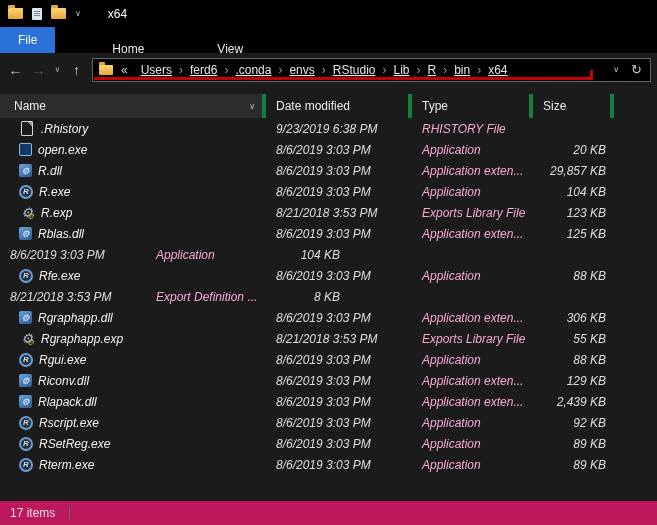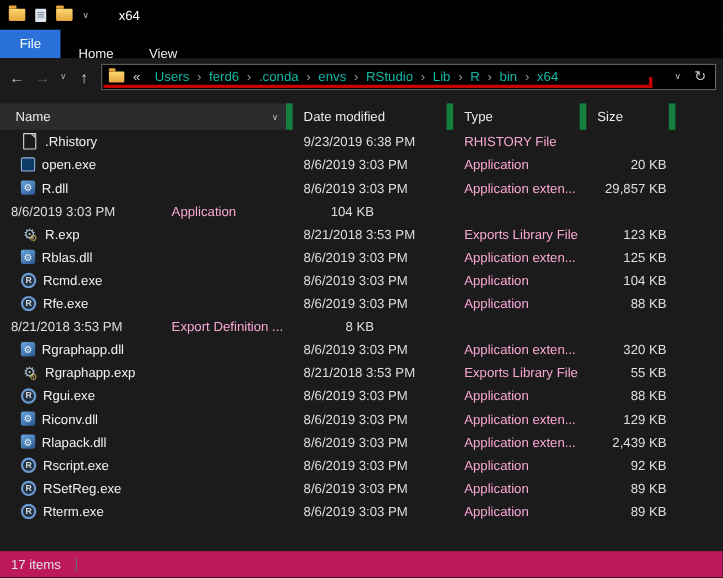--- a/index.html
+++ b/index.html
@@ -10,53 +10,53 @@
   
   .titlebar { height:27px; background:#000; display:flex; align-items:center; padding-left:8px; gap:9px; flex:none; }
   .tb-folder { width:15px; height:11px; position:relative; background:linear-gradient(#fad870,#e8a43e); border-radius:1px; flex:none; }
   .tb-folder::before { content:""; position:absolute; top:-3px; left:0; width:7px; height:3px; background:#e8a43e; border-radius:1px 1px 0 0; }
   .tb-page { width:10px; height:12px; background:#dde6ee; border-radius:1px; position:relative; flex:none; }
   .tb-page::after { content:""; position:absolute; left:2px; top:3px; width:6px; height:1px; background:#7d8b99; box-shadow:0 2px 0 #7d8b99, 0 4px 0 #7d8b99; }
   .tb-caret { color:#bdbdbd; font-size:8px; line-height:1; }
   .tb-title { color:#fff; margin-left:18px; }
 
   
-  .ribbon-tabs { height:26px; background:#000; display:flex; align-items:stretch; flex:none; }
+  .ribbon-tabs { height:26px; background:#000; display:flex; align-items:stretch; flex:none;gap:41px; }
   .file-tab { background:var(--accent,#2a72d8); color:#fff; padding:0 18px; display:flex; align-items:center; cursor:default; }
   .tab { padding:0 16px; display:flex; align-items:center; color:#ececec; cursor:default;margin-top:17px; }
 
   
   .navbar { height:33px; display:flex; align-items:center; padding:0 6px 0 4px; flex:none; background:#1b1b1b; }
   .nav-btn { width:23px; height:22px; display:flex; align-items:center; justify-content:center; color:#cfcfcf; font-size:14px; flex:none; }
   .nav-btn.disabled { color:#5e5e5e; }
   .nav-btn.caret { font-size:8px; width:15px; color:#a8a8a8; }
   .address-bar { flex:1; height:24px; margin-left:4px; border:1px solid #666; background:#000; display:flex; align-items:center; position:relative; padding:0 4px 0 6px; }
   .ab-folder { width:14px; height:10px; position:relative; background:linear-gradient(#fad870,#e8a43e); border-radius:1px; flex:none; margin-right:8px; }
   .ab-folder::before { content:""; position:absolute; top:-3px; left:0; width:6px; height:3px; background:#e8a43e; border-radius:1px 1px 0 0; }
   .crumb-overflow { color:#d8d8d8; margin-right:6px; }
   .breadcrumb { display:flex; align-items:center; white-space:nowrap; overflow:hidden; flex:1; }
-  .crumb { color:#14b8a6; padding:0 7px; cursor:default; }
+  .crumb { color:#e5e5e5; padding:0 7px; cursor:default;text-decoration:underline; }
   .crumb-sep { color:#9a9a9a; font-size:12px; }
   .ab-caret { font-size:8px; color:#bdbdbd; padding:0 8px; }
   .ab-refresh { font-size:13px; color:#c7c7c7; padding:0 4px; }
   .red-underline { position:absolute; left:1px; right:57px; bottom:1px; height:3px; background:var(--annotation,#c40202); }
   .red-underline::after { content:""; position:absolute; right:0; bottom:0; width:3px; height:10px; background:var(--annotation,#c40202); }
 
   
   .list-header { height:24px; margin-top:8px; display:flex; align-items:stretch; flex:none; color:#eaeaea; }
-  .col-header { display:flex; align-items:center; border-right:6px solid #15803d; cursor:default; }
+  .col-header { display:flex; align-items:center; border-right:4px solid #15803d; cursor:default; }
   .col-name { width:266px; padding-left:14px; background:#2c2c2c; justify-content:space-between; }
   .col-name .hdr-caret { font-size:8px; color:#bdbdbd; margin-right:7px; }
   .col-date { width:146px; padding-left:10px; }
   .col-type { width:121px; padding-left:10px; }
   .col-size { width:81px; padding-left:10px; }
 
   
   .file-list { flex:1; overflow:hidden; }
-  .row { height:21px; display:flex; align-items:center; cursor:default; }
+  .row { height:21px; display:flex; align-items:center; cursor:default;font-style:italic; }
   .cell { display:flex; align-items:center; height:100%; overflow:hidden; white-space:nowrap; }
   .c-name { width:266px; padding-left:19px; color:#f1f1f1; }
   .c-date { width:146px; padding-left:10px; color:#dedede; }
   .c-type { width:121px; padding-left:10px; color:#f9a8d4; }
   .c-size { width:81px; padding-right:8px; justify-content:flex-end; color:#dedede; }
   .fname { margin-left:6px; }
 
   
   .icon { width:16px; height:16px; display:flex; align-items:center; justify-content:center; flex:none; }
   .icon-document::before { content:""; display:block; width:10px; height:13px; border:1px solid #d6d6d6; border-radius:1px;
@@ -167,20 +167,24 @@
     <div class="cell c-name">
       <span class="icon icon-dll"></span>
       <span class="fname">R.dll</span>
     </div>
     <div class="cell c-date">8/6/2019 3:03 PM</div>
     <div class="cell c-type">Application exten...</div>
     <div class="cell c-size">29,857 KB</div>
   </div>
 
   <div class="row">
+    <div class="cell c-name">
+      <span class="icon icon-r-logo"></span>
+      <span class="fname">R.exe</span>
+    </div>
     <div class="cell c-date">8/6/2019 3:03 PM</div>
     <div class="cell c-type">Application</div>
     <div class="cell c-size">104 KB</div>
   </div>
 
   <div class="row">
     <div class="cell c-name">
       <span class="icon icon-gears"></span>
       <span class="fname">R.exp</span>
     </div>
@@ -193,24 +197,20 @@
     <div class="cell c-name">
       <span class="icon icon-dll"></span>
       <span class="fname">Rblas.dll</span>
     </div>
     <div class="cell c-date">8/6/2019 3:03 PM</div>
     <div class="cell c-type">Application exten...</div>
     <div class="cell c-size">125 KB</div>
   </div>
 
   <div class="row">
-    <div class="cell c-name">
-      <span class="icon icon-r-logo"></span>
-      <span class="fname">Rcmd.exe</span>
-    </div>
     <div class="cell c-date">8/6/2019 3:03 PM</div>
     <div class="cell c-type">Application</div>
     <div class="cell c-size">104 KB</div>
   </div>
 
   <div class="row">
     <div class="cell c-name">
       <span class="icon icon-r-logo"></span>
       <span class="fname">Rfe.exe</span>
     </div>
@@ -225,21 +225,21 @@
     <div class="cell c-size">8 KB</div>
   </div>
 
   <div class="row">
     <div class="cell c-name">
       <span class="icon icon-dll"></span>
       <span class="fname">Rgraphapp.dll</span>
     </div>
     <div class="cell c-date">8/6/2019 3:03 PM</div>
     <div class="cell c-type">Application exten...</div>
-    <div class="cell c-size">320 KB</div>
+    <div class="cell c-size">306 KB</div>
   </div>
 
   <div class="row">
     <div class="cell c-name">
       <span class="icon icon-gears"></span>
       <span class="fname">Rgraphapp.exp</span>
     </div>
     <div class="cell c-date">8/21/2018 3:53 PM</div>
     <div class="cell c-type">Exports Library File</div>
     <div class="cell c-size">55 KB</div>

